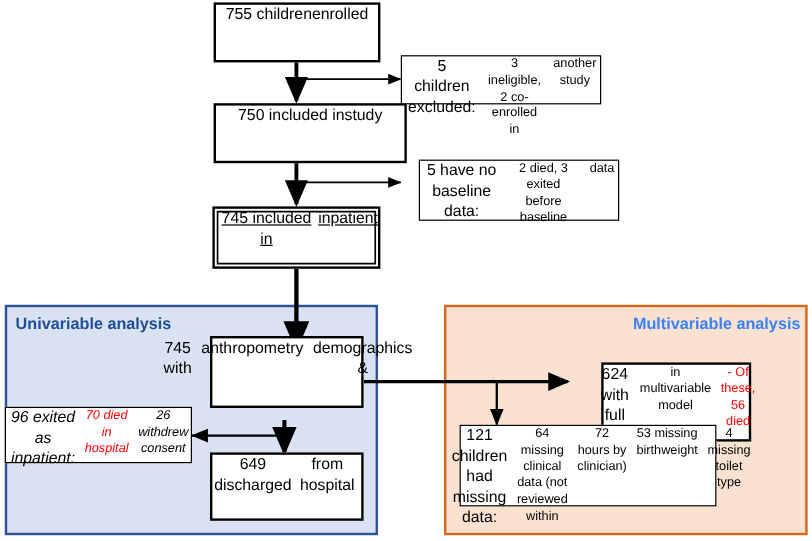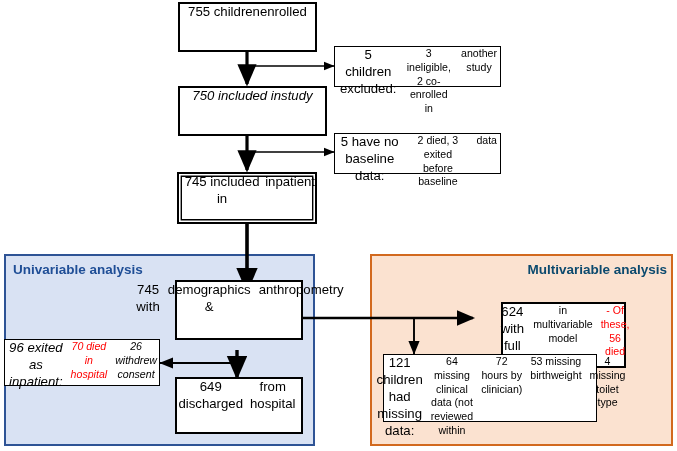--- a/index.html
+++ b/index.html
@@ -72,21 +72,21 @@
 </style>
 </head>
 <body>
 
 <div id="canvas">
 
   <div class="panel" style="left:4px; top:254px; width:311px; height:192px; background:#d9e2f3; border:2px solid #2e5395;"></div>
   <div class="panel-title" style="left:13px; top:262px; color:#1f4e96;">Univariable analysis</div>
 
   <div class="panel" style="left:370px; top:254px; width:303px; height:192px; background:#fbe2d0; border:2px solid #d2691e;"></div>
-  <div class="panel-title" style="right:10px; top:262px; color:#0c4a6e;">Multivariable analysis</div>
+  <div class="panel-title" style="right:10px; top:262px; color:#3b82f6;">Multivariable analysis</div>
 
   <svg class="wires" viewBox="0 0 677 451">
     <defs>
       <marker id="ah" markerWidth="8" markerHeight="8" refX="6.2" refY="3" orient="auto" markerUnits="strokeWidth">
         <path d="M0,0 L7,3 L0,6 z" fill="#000000"></path>
       </marker>
       <marker id="ahs" markerWidth="9" markerHeight="9" refX="7" refY="3.2" orient="auto" markerUnits="strokeWidth">
         <path d="M0,0.2 L7.4,3.2 L0,6.2 z" fill="#000000"></path>
       </marker>
     </defs>
@@ -114,40 +114,40 @@
     <div class="node-line">755 children</div>
     <div class="node-line">enrolled</div>
   </div>
 
   <div class="node thin lefted" style="left:334px; top:46px; width:167px; height:41px;">
     <div class="node-line">5 children excluded:</div>
     <div class="node-line sub">3 ineligible, 2 co-enrolled in</div>
     <div class="node-line sub">another study</div>
   </div>
 
-  <div class="node centered" style="left:178px; top:86px; width:149px; height:50px;font-style:italic;">
+  <div class="node centered" style="left:178px; top:86px; width:161px; height:50px;">
     <div class="node-line">750 included in</div>
     <div class="node-line">study</div>
   </div>
 
-  <div class="node thin lefted" style="left:334px; top:133px; width:167px; height:41px;">
+  <div class="node thin lefted" style="left:349px; top:133px; width:167px; height:51px;">
     <div class="node-line">5 have no baseline data:</div>
     <div class="node-line sub">2 died, 3 exited before baseline</div>
     <div class="node-line sub">data</div>
   </div>
 
-  <div class="node double centered" style="left:177px; top:172px; width:140px; height:52px;">
+  <div class="node double centered" style="left:177px; top:172px; width:140px; height:52px;text-decoration:underline;">
     <div class="node-line">745 included in</div>
     <div class="node-line">inpatient</div>
   </div>
 
   <div class="node lefted" style="left:175px; top:280px; width:128px; height:60px;">
     <div class="node-line">745 with</div>
+    <div class="node-line">anthropometry</div>
     <div class="node-line">demographics &amp;</div>
-    <div class="node-line">anthropometry</div>
   </div>
 
   <div class="node thin lefted" style="left:4px; top:339px; width:156px; height:47px;font-style:italic;">
     <div class="node-line">96 exited as inpatient:</div>
     <div class="node-line sub red">70 died in hospital</div>
     <div class="node-line sub">26 withdrew consent</div>
   </div>
 
   <div class="node centered" style="left:175px; top:377px; width:128px; height:57px;">
     <div class="node-line">649 discharged</div>

